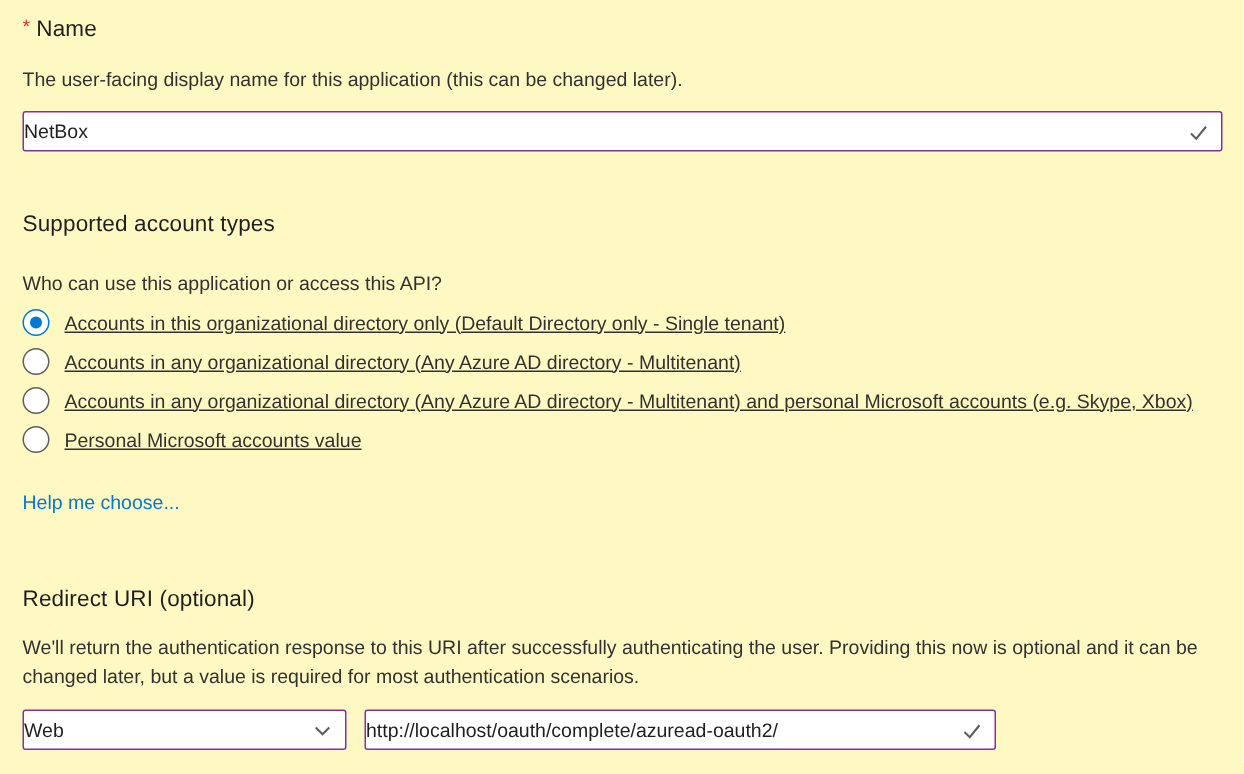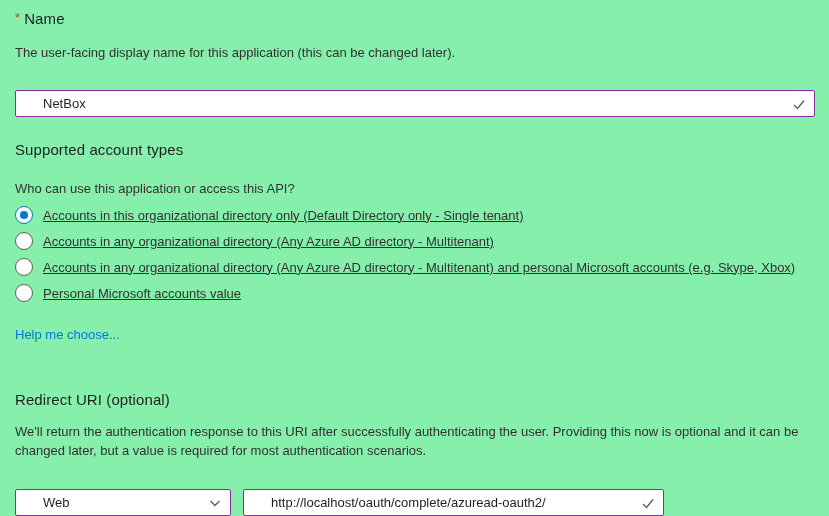--- a/index.html
+++ b/index.html
@@ -1,20 +1,20 @@
 <!DOCTYPE html>
 <html><head>
 <meta charset="utf-8">
 <style>
   html, body { margin: 0; padding: 0; background: #ffffff; }
   .page {
     position: relative;
     width: 829px;
     height: 516px;
-    background: #86efac;
+    background: #fef9c3;
     font-family: "Liberation Sans", sans-serif;
     color: #323130;
     overflow: hidden;
   }
   .abs { position: absolute; }
   .section-heading {
     font-size: 15px;
     font-weight: 400;
     color: #201f1e;
     letter-spacing: 0.1px;
@@ -31,24 +31,23 @@
     line-height: 19px;
   }
   .text-input {
     box-sizing: border-box;
     border: 1.5px solid #8a2da5;
     border-radius: 2px;
     background: #ffffff;
     height: 27px;
     display: flex;
     align-items: center;
-    padding: 0 8px 0 27px;
+    padding: 0 8px 0 0;
     font-size: 13px;
     color: #201f1e;
-    margin-top: 16px;
   }
   .text-input .value { flex: 1 1 auto; white-space: nowrap; overflow: hidden; }
   .icon-right { flex: 0 0 auto; display: flex; align-items: center; margin-left: 6px; }
   .radio-row {
     position: absolute;
     left: 15px;
     height: 18px;
     display: flex;
     align-items: center;
     text-decoration: underline;

